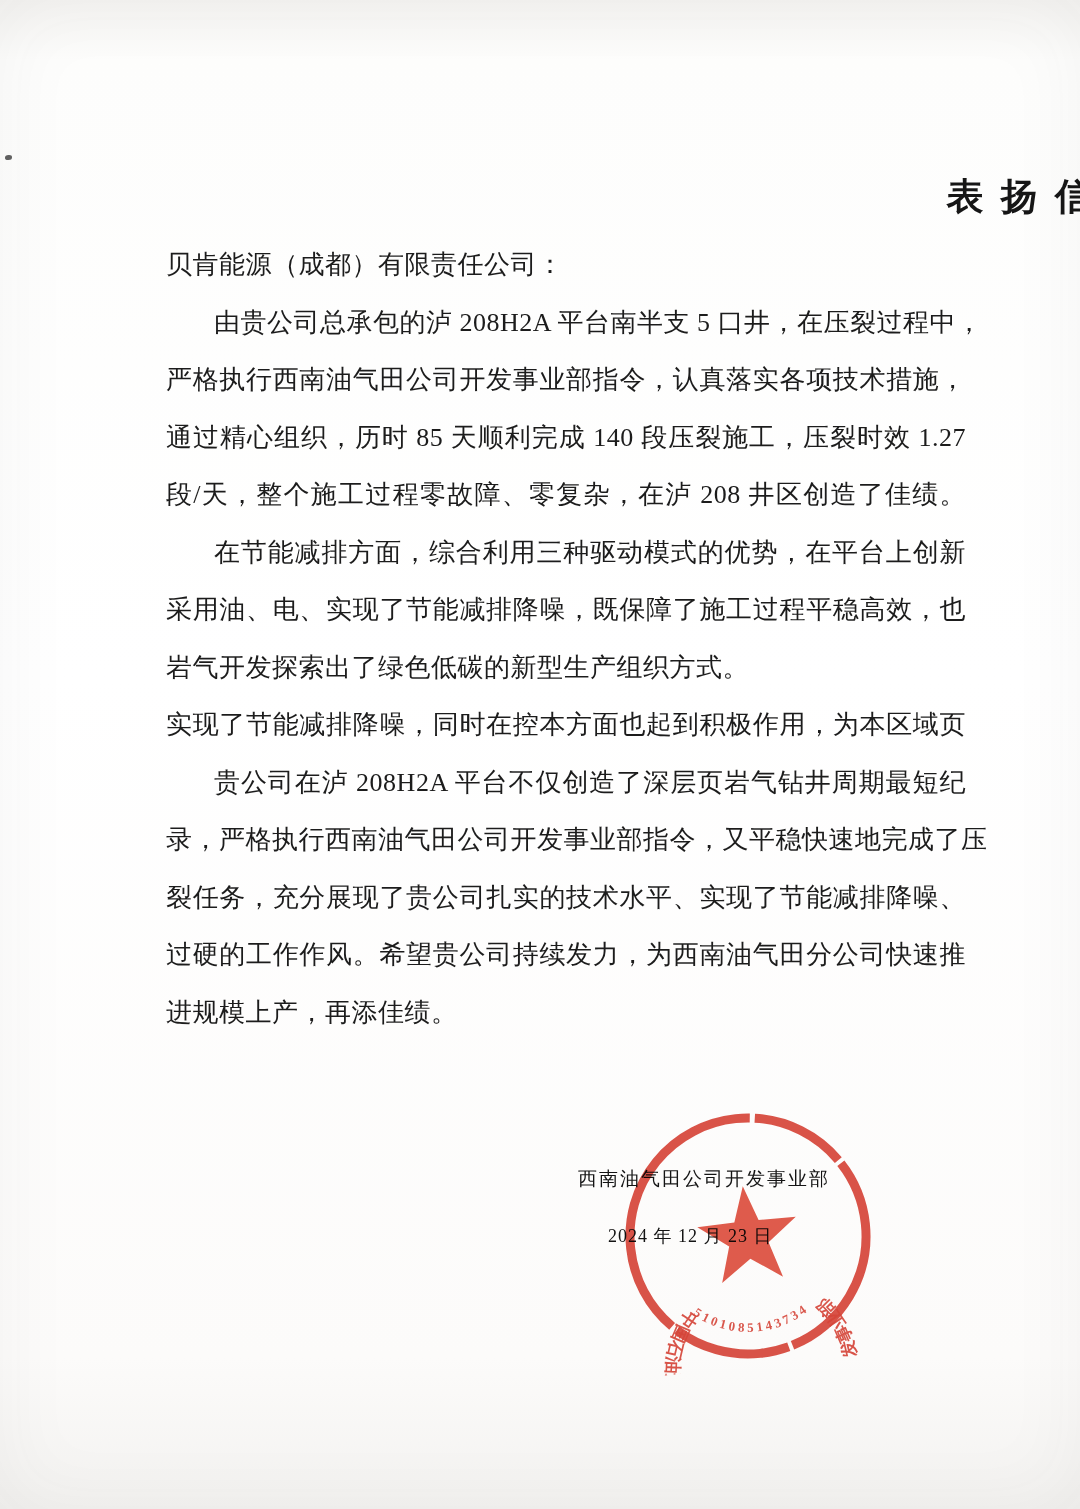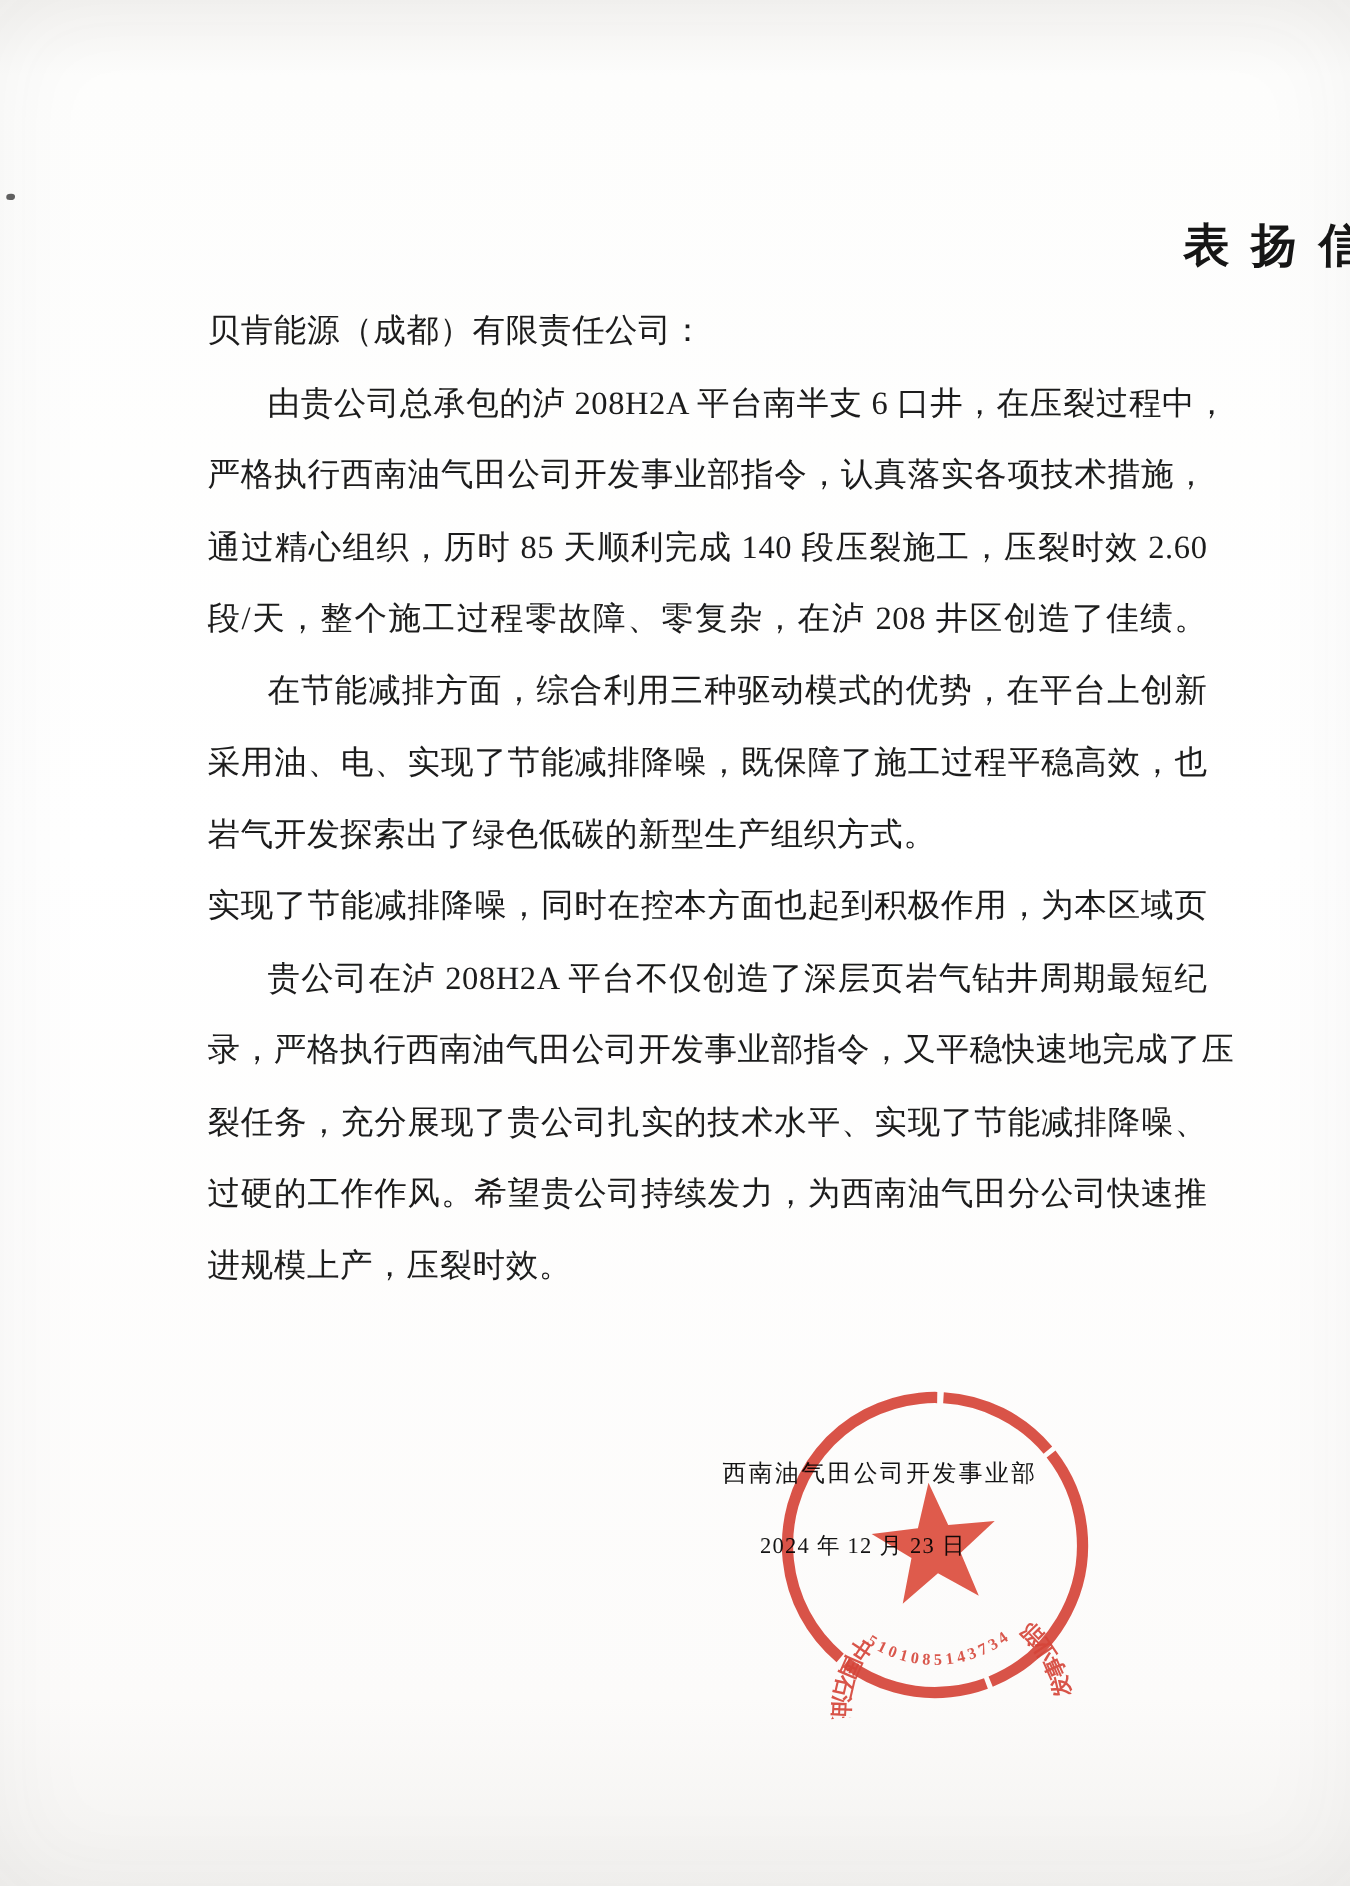--- a/index.html
+++ b/index.html
@@ -85,35 +85,35 @@
 
 <div class="page">
 
   <span class="artifact-dot"></span>
 
   <h1 class="title">表 扬 信</h1>
 
   <div class="textblock">
     <div class="ln salutation">贝肯能源（成都）有限责任公司：</div>
 
-    <div class="ln fi">由贵公司总承包的泸 208H2A 平台南半支 6 口井，在压裂过程中，</div>
+    <div class="ln fi">由贵公司总承包的泸 208H2A 平台南半支 5 口井，在压裂过程中，</div>
     <div class="ln">严格执行西南油气田公司开发事业部指令，认真落实各项技术措施，</div>
-    <div class="ln">通过精心组织，历时 85 天顺利完成 140 段压裂施工，压裂时效 2.60</div>
+    <div class="ln">通过精心组织，历时 85 天顺利完成 140 段压裂施工，压裂时效 1.27</div>
     <div class="ln">段/天，整个施工过程零故障、零复杂，在泸 208 井区创造了佳绩。</div>
 
     <div class="ln fi">在节能减排方面，综合利用三种驱动模式的优势，在平台上创新</div>
     <div class="ln">采用油、电、实现了节能减排降噪，既保障了施工过程平稳高效，也</div>
     <div class="ln le">岩气开发探索出了绿色低碳的新型生产组织方式。</div>
     <div class="ln">实现了节能减排降噪，同时在控本方面也起到积极作用，为本区域页</div>
 
     <div class="ln fi">贵公司在泸 208H2A 平台不仅创造了深层页岩气钻井周期最短纪</div>
     <div class="ln">录，严格执行西南油气田公司开发事业部指令，又平稳快速地完成了压</div>
     <div class="ln">裂任务，充分展现了贵公司扎实的技术水平、实现了节能减排降噪、</div>
     <div class="ln">过硬的工作作风。希望贵公司持续发力，为西南油气田分公司快速推</div>
-    <div class="ln le">进规模上产，压裂时效。</div>
+    <div class="ln le">进规模上产，再添佳绩。</div>
   </div>
 
   <div class="signature">西南油气田公司开发事业部</div>
   <div class="dateline">2024 年 12 月 23 日</div>
 
   <svg class="seal" viewBox="0 0 260 260" xmlns="http://www.w3.org/2000/svg" xmlns:xlink="http://www.w3.org/1999/xlink">
     <defs>
       <path id="ringTextPath" d="M 63 197 A 95 95 0 1 0 197 197"></path>
       <path id="codePath" d="M 64 200 A 97 97 0 0 0 196 200"></path>
     </defs>

